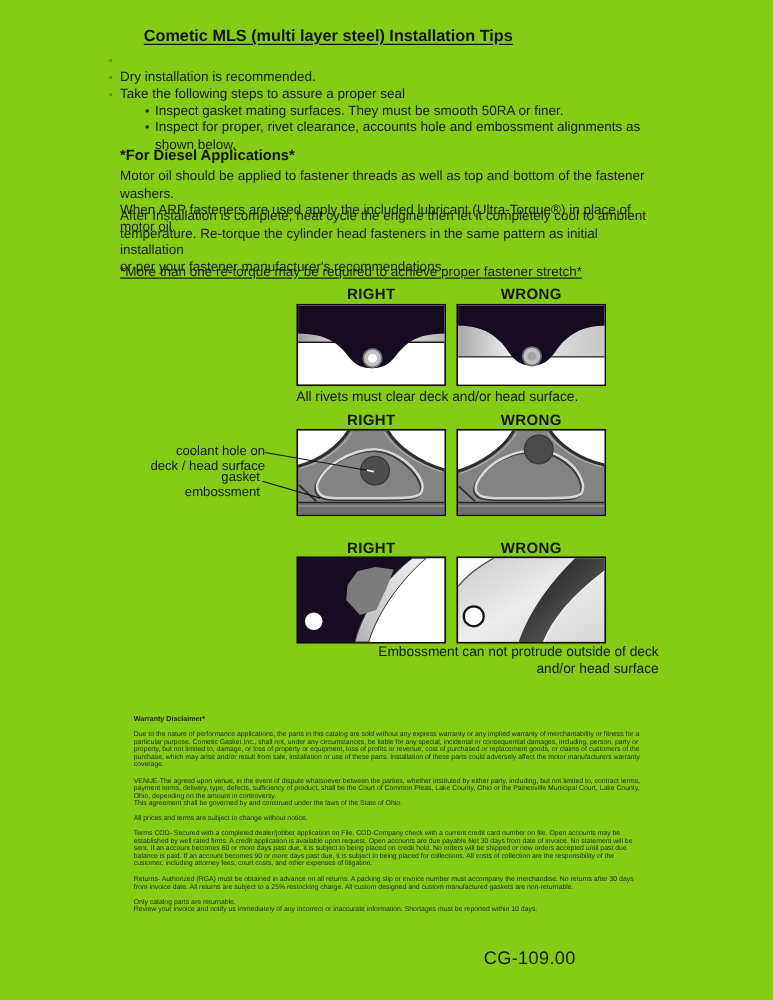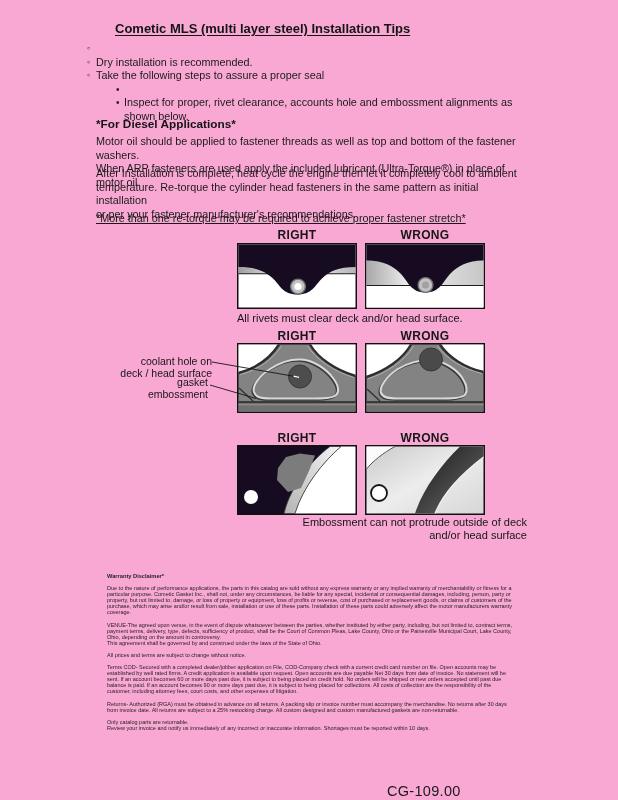--- a/index.html
+++ b/index.html
@@ -1,18 +1,18 @@
 <!DOCTYPE html>
 <html><head>
 <meta charset="utf-8">
 <style>
   * { margin:0; padding:0; box-sizing:border-box; }
   html,body { background:#fff; }
   .page {
-    position:relative; width:618px; height:800px; background:#f9a8d4;
+    position:relative; width:618px; height:800px; background:#84cc16;
     font-family:"Liberation Sans", sans-serif; color:#1a1a1a; overflow:hidden;
   }
   .abs { position:absolute; }
   .title {
     left:115px; top:21px; font-size:13px; font-weight:bold;
     text-decoration:underline; text-underline-offset:2px; color:#141414;
   }
   .bullets { left:87px; top:42px; width:450px; font-size:10.8px; line-height:13.5px; }
   .b-row { display:flex; }
   .b-row .marker { width:9px; flex:0 0 9px; font-size:9px; line-height:13.5px; }
@@ -25,21 +25,21 @@
   .p3 { top:212px;text-decoration:underline; }
   .fig-h { width:120px; text-align:center; font-size:12px; font-weight:600; color:#161616; letter-spacing:0.3px; }
   .fig-box { width:120px; }
   .fig-box svg { display:block; width:120px; }
   .caption { font-size:11px; color:#161616; white-space:pre-line; line-height:12.5px;text-align:right; }
   .fig-label { text-align:right; font-size:10.5px; line-height:11.5px; color:#161616; white-space:pre-line; }
   .overlay { pointer-events:none; z-index:5; }
   .disclaimer { left:107px; top:573px; width:409px; font-size:5.5px; line-height:6.1px; color:#242424; }
   .disclaimer .d-title { font-weight:bold; margin-bottom:6px; font-size:5.7px; }
   .disclaimer p { margin:0 0 6px 0; white-space:pre-line; }
-  .footer-code { left:387px; top:759px; font-size:14.5px; color:#1a1a1a; letter-spacing:0.3px;margin-top:24px; }
+  .footer-code { left:387px; top:759px; font-size:14.5px; color:#1a1a1a; letter-spacing:0.3px; }
 </style>
 </head>
 <body>
 
 <div class="page">
 
   <div class="abs title">Cometic MLS (multi layer steel) Installation Tips</div>
 
   <div class="abs bullets">
     <div class="b-row">
@@ -48,20 +48,21 @@
     <div class="b-row">
         <span class="marker">◦</span>
         <span>Dry installation is recommended.</span>
       </div>
     <div class="b-row">
         <span class="marker">◦</span>
         <span>Take the following steps to assure a proper seal</span>
       </div>
     <div class="b-row lvl2">
         <span class="marker">•</span>
+        <span>Inspect gasket mating surfaces.  They must be smooth 50RA or finer.</span>
       </div>
     <div class="b-row lvl2">
         <span class="marker">•</span>
         <span>Inspect for proper, rivet clearance, accounts hole and embossment alignments as shown below.</span>
       </div>
   </div>
 
   <div class="abs h2">*For Diesel Applications*</div>
   <div class="abs para p1">Motor oil should be applied to fastener threads as well as top and bottom of the fastener washers.
 When ARP fasteners are used apply the included lubricant (Ultra-Torque®) in place of motor oil.</div>

